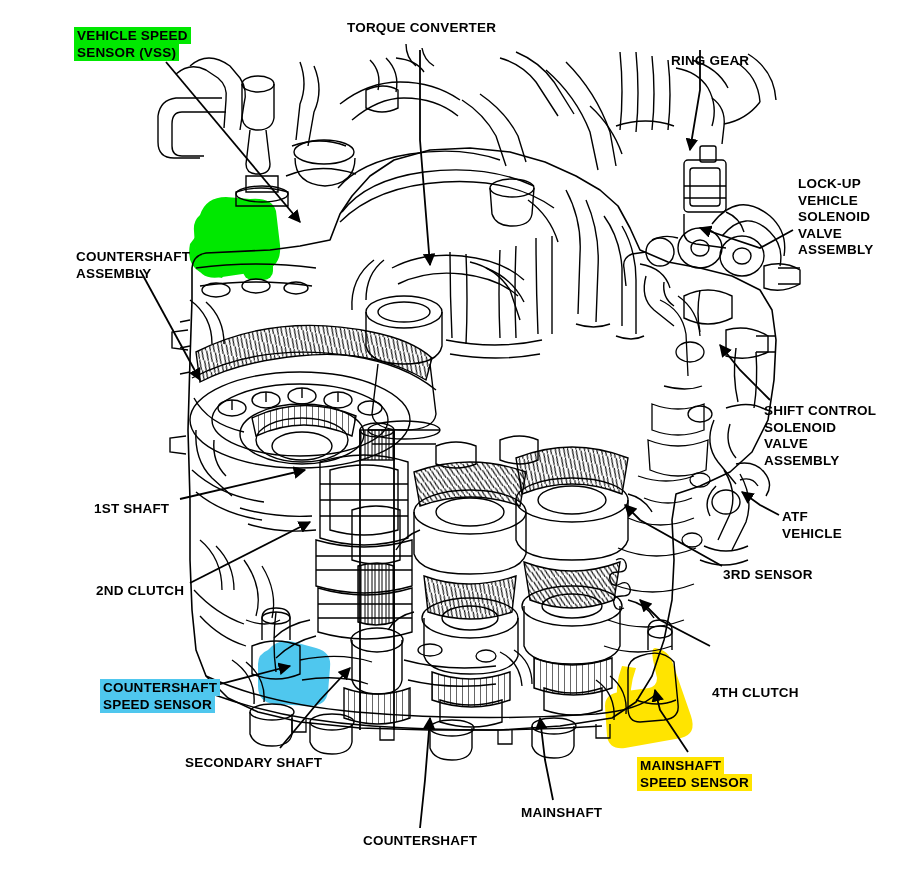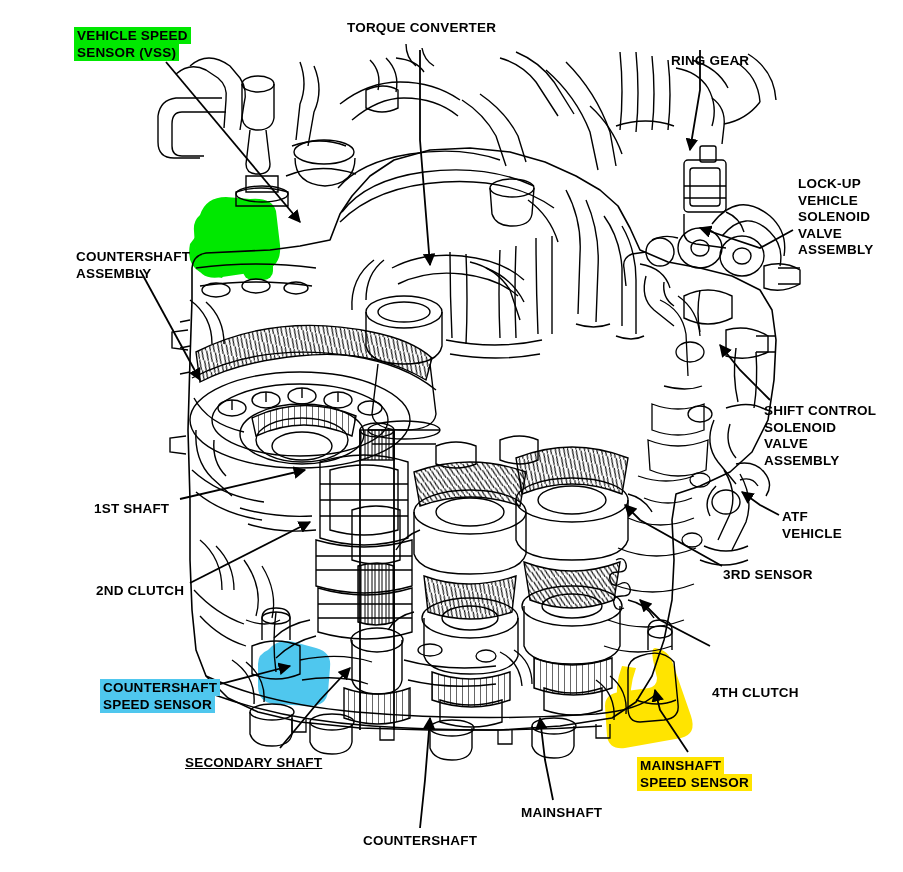--- a/index.html
+++ b/index.html
@@ -378,19 +378,19 @@
       <div class="lbl" style="left: 671px; top: 53px;"><div><span>RING GEAR</span></div></div>
       <div class="lbl" style="left: 798px; top: 176px;"><div><span>LOCK-UP</span></div><div><span>VEHICLE</span></div><div><span>SOLENOID</span></div><div><span>VALVE</span></div><div><span>ASSEMBLY</span></div></div>
       <div class="lbl" style="left: 76px; top: 249px;"><div><span>COUNTERSHAFT</span></div><div><span>ASSEMBLY</span></div></div>
       <div class="lbl" style="left: 764px; top: 403px;"><div><span>SHIFT CONTROL</span></div><div><span>SOLENOID</span></div><div><span>VALVE</span></div><div><span>ASSEMBLY</span></div></div>
       <div class="lbl" style="left: 782px; top: 509px;"><div><span>ATF</span></div><div><span>VEHICLE</span></div></div>
       <div class="lbl" style="left: 94px; top: 501px;"><div><span>1ST SHAFT</span></div></div>
       <div class="lbl" style="left: 96px; top: 583px;"><div><span>2ND CLUTCH</span></div></div>
       <div class="lbl" style="left: 723px; top: 567px;"><div><span>3RD SENSOR</span></div></div>
       <div class="lbl" style="left: 712px; top: 644px; margin-top: 41px;"><div><span>4TH CLUTCH</span></div></div>
       <div class="lbl" style="left: 100px; top: 680px;"><div><span class="hl hl-cyan" style="background: rgb(79, 199, 238);">COUNTERSHAFT</span></div><div><span class="hl hl-cyan" style="background: rgb(79, 199, 238);">SPEED SENSOR</span></div></div>
-      <div class="lbl" style="left: 185px; top: 755px; text-decoration: underline;"><div><span>SECONDARY SHAFT</span></div></div>
+      <div class="lbl" style="left: 185px; top: 755px;"><div><span>SECONDARY SHAFT</span></div></div>
       <div class="lbl" style="left: 637px; top: 758px;"><div><span class="hl hl-yellow" style="background: rgb(255, 228, 0);">MAINSHAFT</span></div><div><span class="hl hl-yellow" style="background: rgb(255, 228, 0);">SPEED SENSOR</span></div></div>
       <div class="lbl" style="left: 521px; top: 805px;"><div><span>MAINSHAFT</span></div></div>
       <div class="lbl" style="left: 363px; top: 833px;"><div><span>COUNTERSHAFT</span></div></div>
     </div>
 
 </div>
 
 </body></html>

